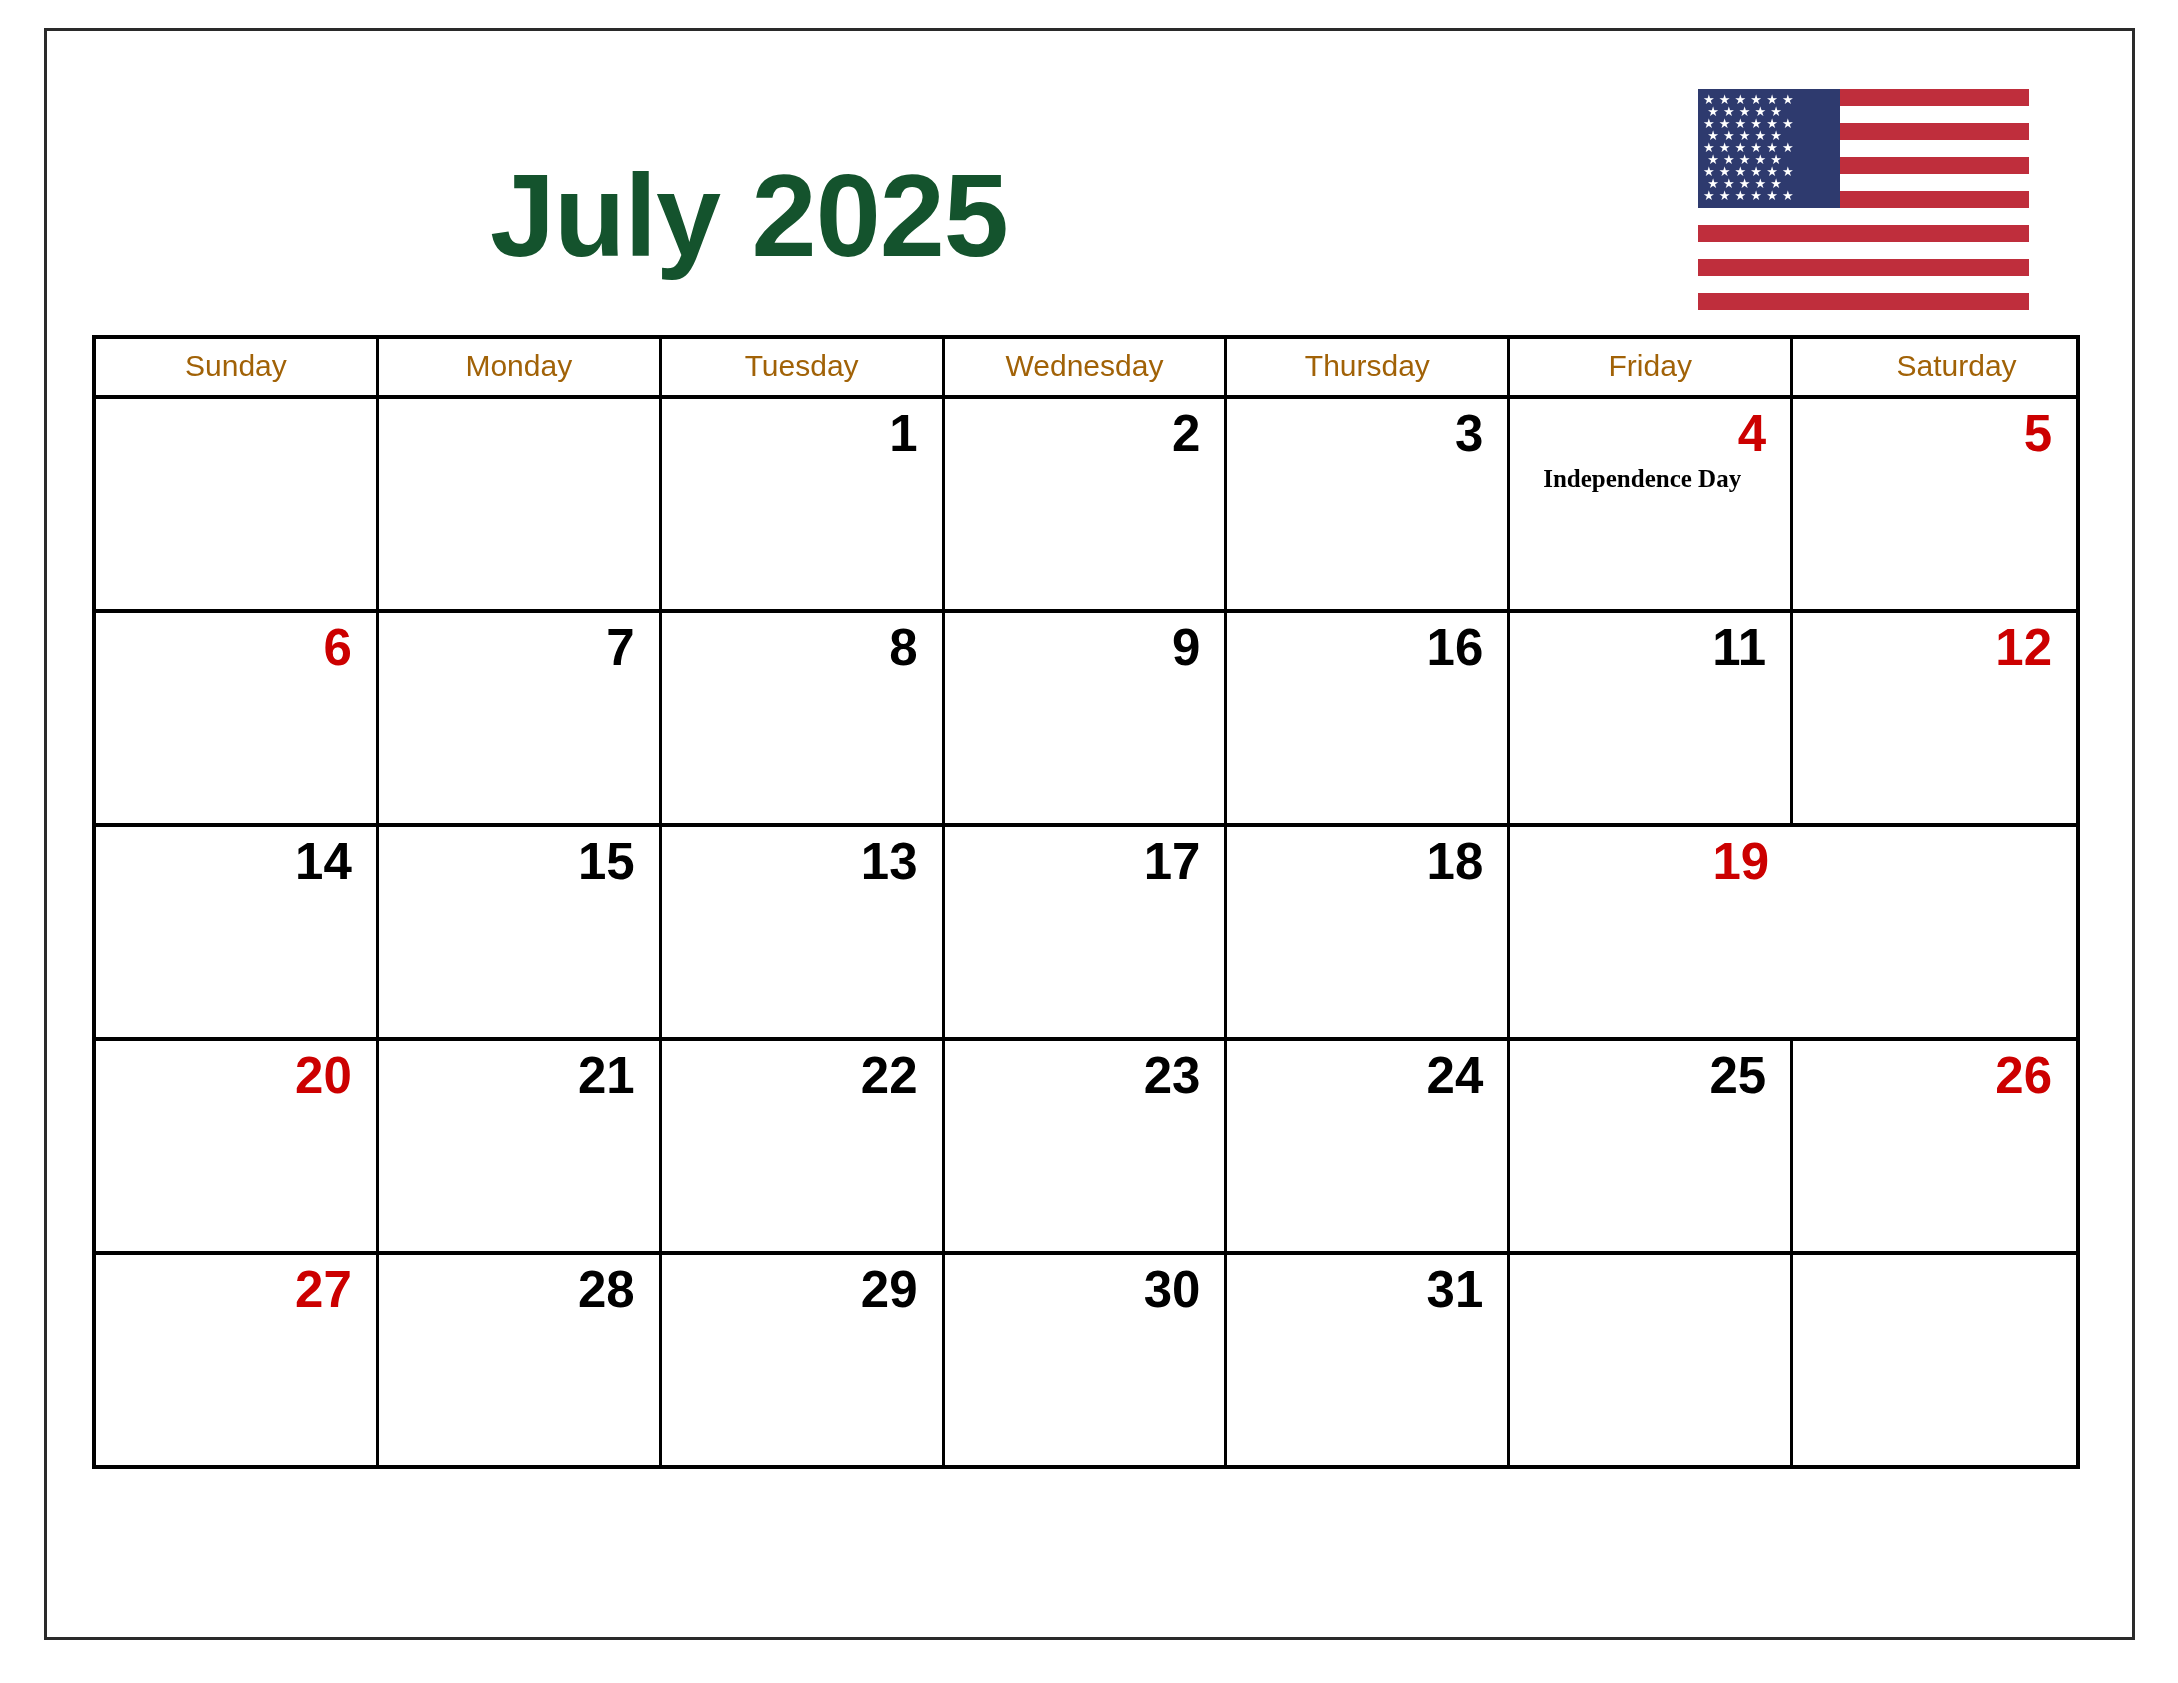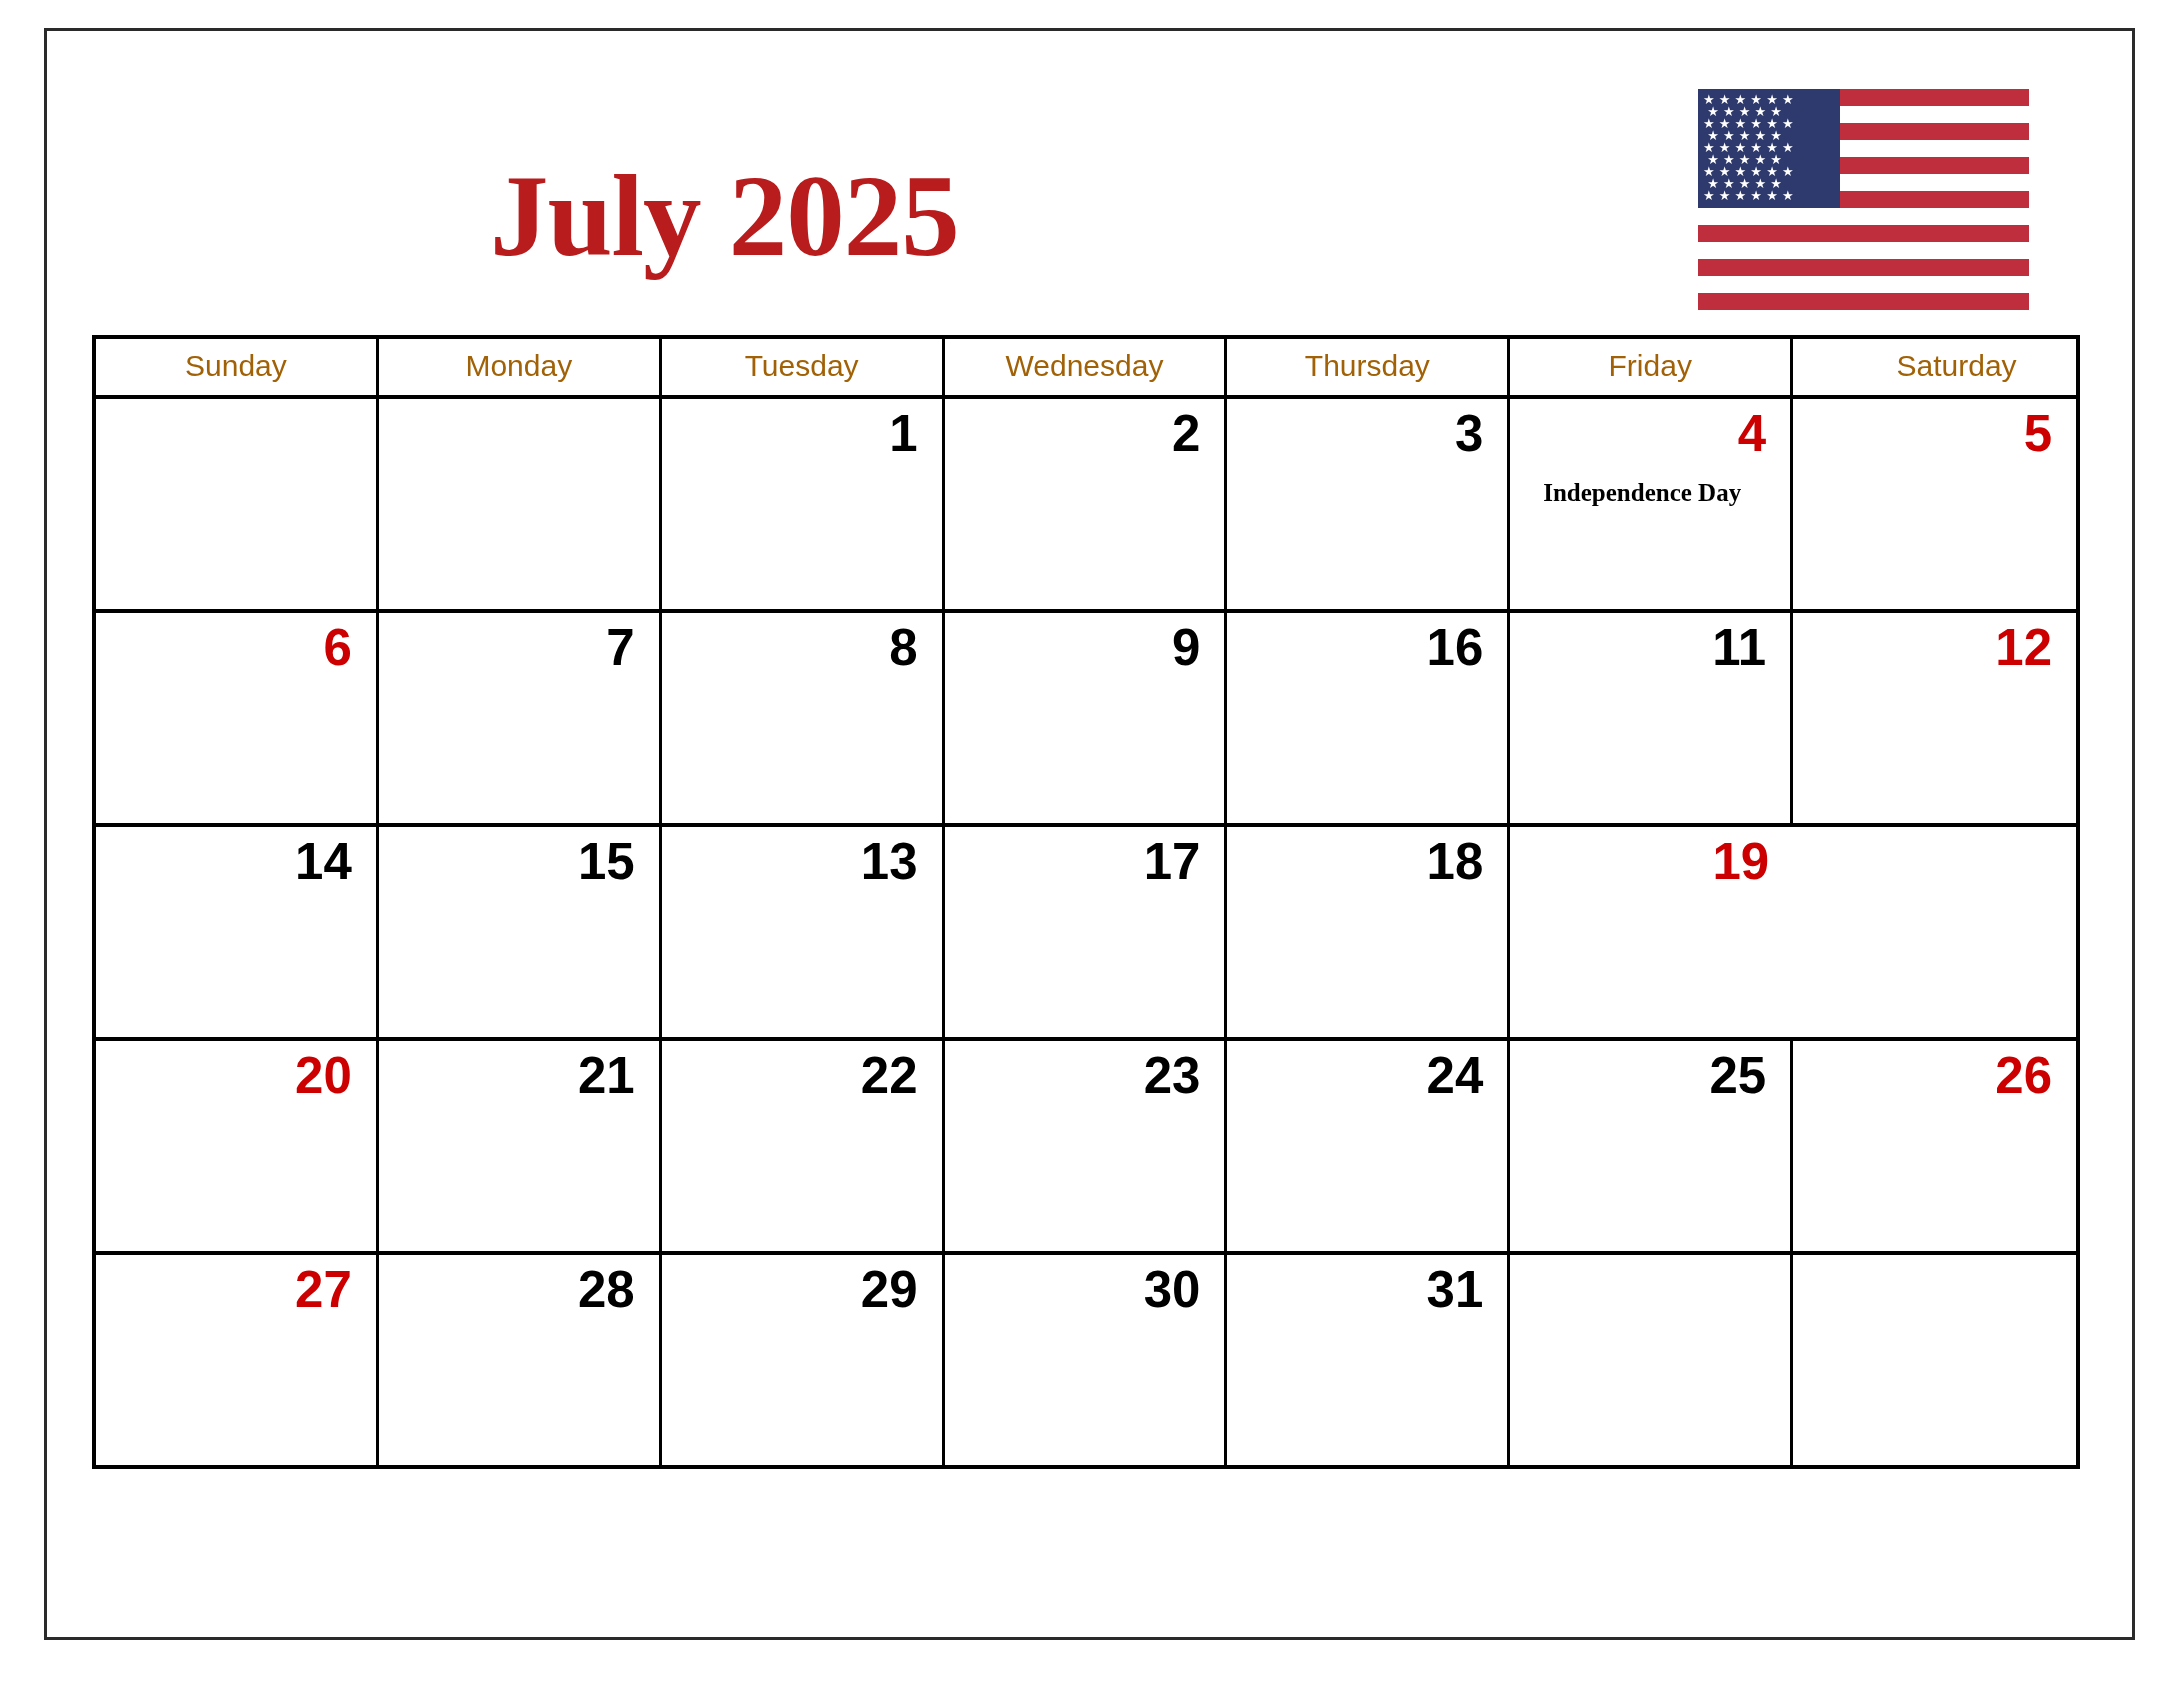--- a/index.html
+++ b/index.html
@@ -36,25 +36,25 @@
 
   .header {
     position: relative;
     height: 297px;
   }
 
   .title {
     position: absolute;
     left: 446px;
     top: 119px;
-    font-family: Liberation Serif, serif;
+    font-family: Liberation Sans, sans-serif;
     font-weight: bold;
     font-size: 117px;
     letter-spacing: -1px;
-    color: #b91c1c;
+    color: #14532d;
     line-height: 1;
     white-space: nowrap;
   }
 
   
   .flag {
     position: absolute;
     right: 105px;
     top: 51px;
     width: 331px;
@@ -140,21 +140,21 @@
   .day-num {
     font-family: "Liberation Sans", sans-serif;
     font-weight: bold;
     font-size: 51px;
     line-height: 1.05;
     color: #000000;
   }
   .day-num.weekend, .day-num.holiday { color: #cc0000; }
 
   .event {
-    margin-top: 18px;
+    margin-top: 4px;
     text-align: center;
     font-family: "Liberation Serif", serif;
     font-weight: bold;
     font-size: 25px;
     color: #000000;
     padding-right: 0;
     padding-left: 8px;
   }
 
   .day-cell.empty .day-num { visibility: hidden; }

